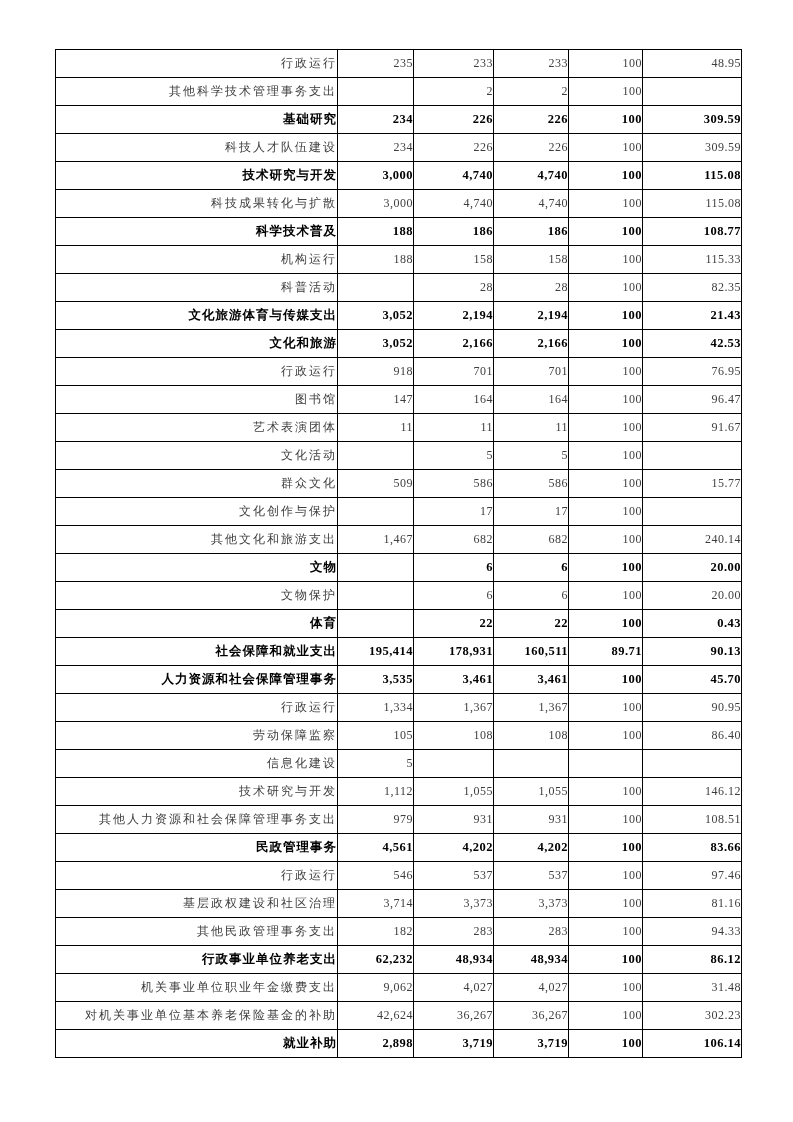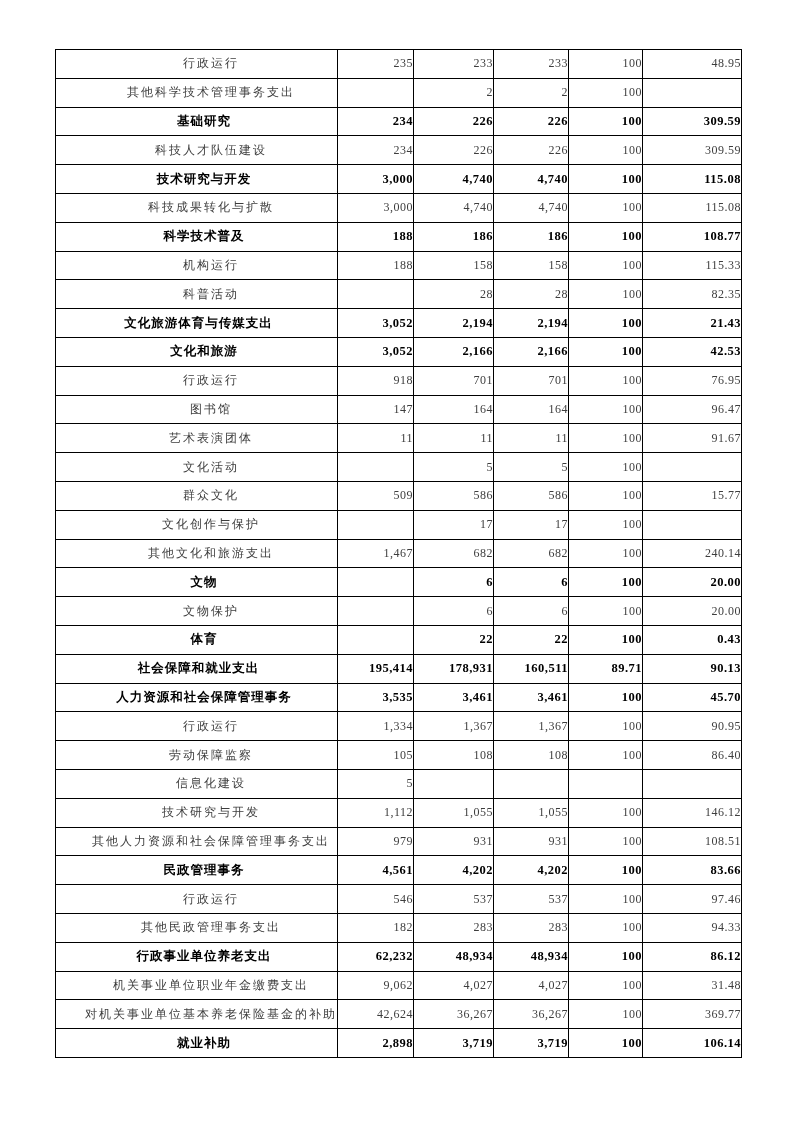--- a/index.html
+++ b/index.html
@@ -29,21 +29,21 @@
   table.budget-table td {
     border: 1px solid #000000;
     font-size: 12px;
     color: #3d3d3d;
     padding: 0;
     white-space: nowrap;
     overflow: hidden;
     vertical-align: middle;
   }
   td.cat {
-    text-align: center;
+    text-align: right;
     letter-spacing: 2px;
     margin-left: 12px;
   }
   td.cat.ind0 { padding-left: 4px; }
   td.cat.ind1 { padding-left: 15px; }
   td.cat.ind2 { padding-left: 29px; }
   td.num {
     text-align: right;
     padding-right: 8px;
     letter-spacing: 0.5px;
@@ -303,20 +303,28 @@
         </tr>
         <tr>
           <td class="cat ind2">行政运行</td>
           <td class="num">546</td>
           <td class="num">537</td>
           <td class="num">537</td>
           <td class="num">100</td>
           <td class="num">97.46</td>
         </tr>
         <tr>
+          <td class="cat ind2">基层政权建设和社区治理</td>
+          <td class="num">3,714</td>
+          <td class="num">3,373</td>
+          <td class="num">3,373</td>
+          <td class="num">100</td>
+          <td class="num">81.16</td>
+        </tr>
+        <tr>
           <td class="cat ind2">其他民政管理事务支出</td>
           <td class="num">182</td>
           <td class="num">283</td>
           <td class="num">283</td>
           <td class="num">100</td>
           <td class="num">94.33</td>
         </tr>
         <tr class="bold">
           <td class="cat ind1">行政事业单位养老支出</td>
           <td class="num">62,232</td>
@@ -332,21 +340,21 @@
           <td class="num">4,027</td>
           <td class="num">100</td>
           <td class="num">31.48</td>
         </tr>
         <tr>
           <td class="cat ind2">对机关事业单位基本养老保险基金的补助</td>
           <td class="num">42,624</td>
           <td class="num">36,267</td>
           <td class="num">36,267</td>
           <td class="num">100</td>
-          <td class="num">369.77</td>
+          <td class="num">302.23</td>
         </tr>
         <tr class="bold">
           <td class="cat ind1">就业补助</td>
           <td class="num">2,898</td>
           <td class="num">3,719</td>
           <td class="num">3,719</td>
           <td class="num">100</td>
           <td class="num">106.14</td>
         </tr>
       </tbody>

